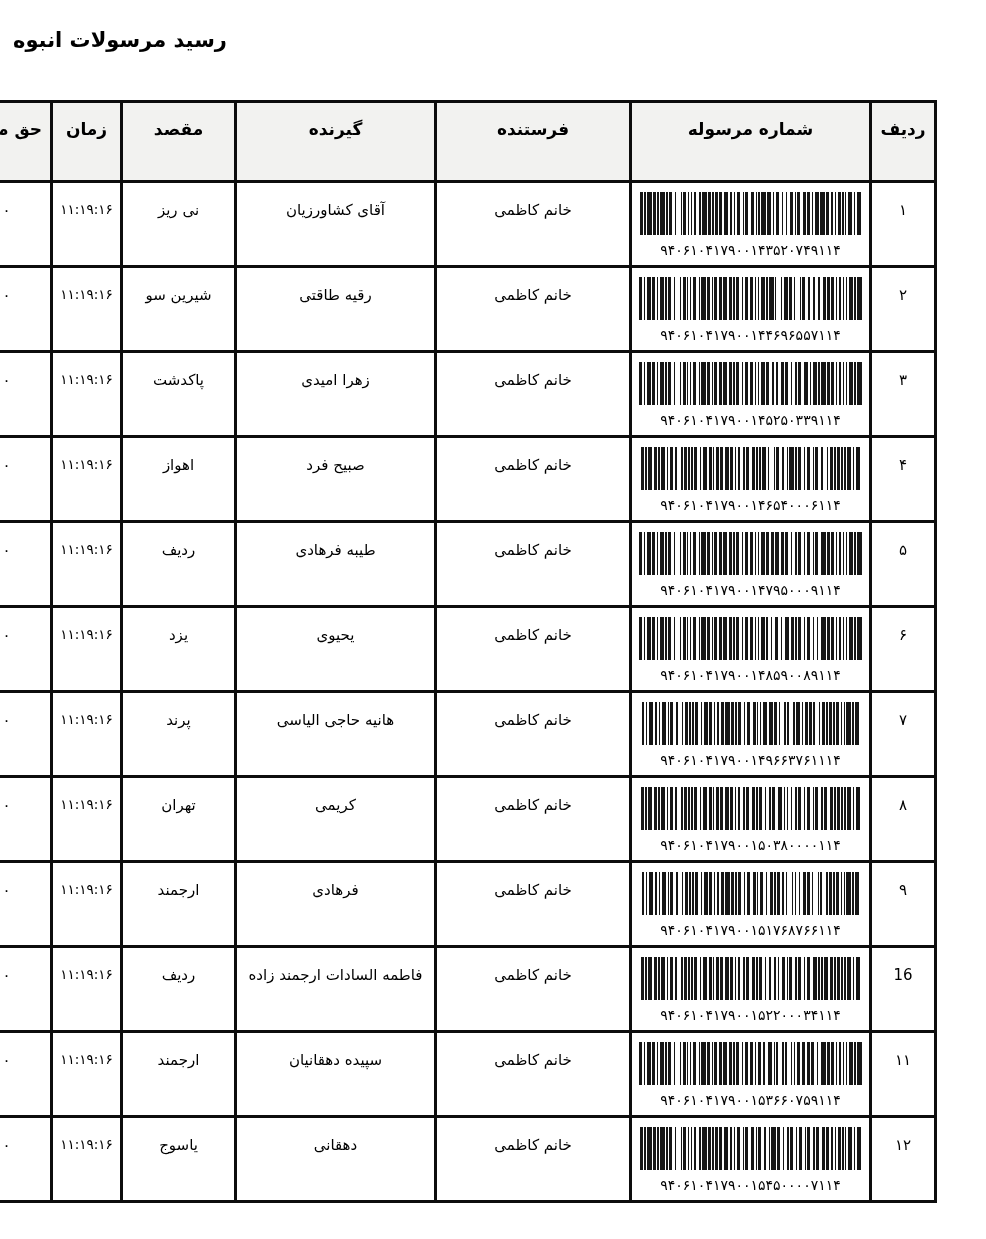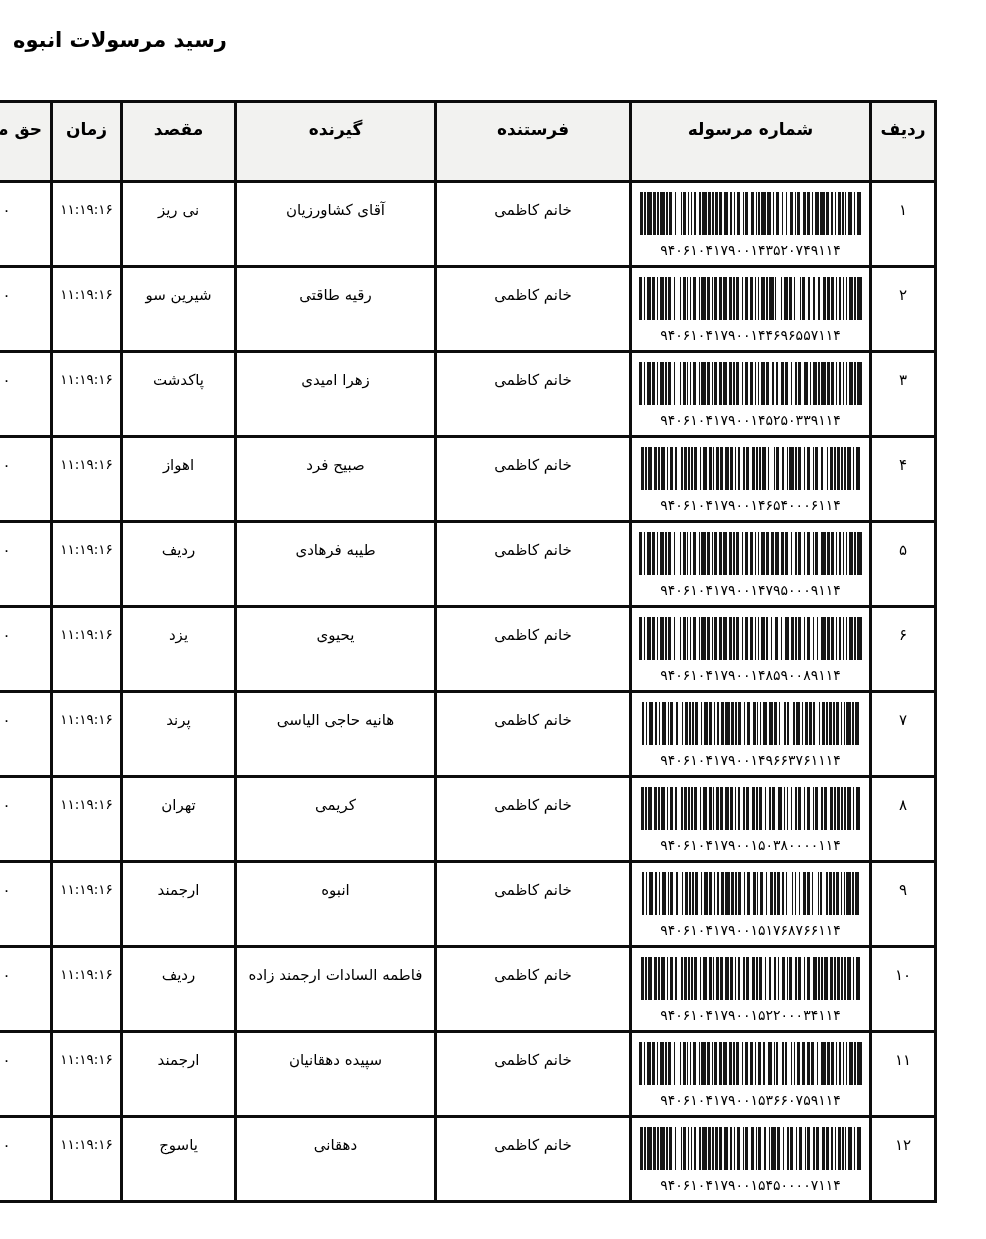--- a/index.html
+++ b/index.html
@@ -673,27 +673,27 @@
               <span style="width: 2.9px; margin-right: 1.45px;"></span>
               <span style="width: 1.45px; margin-right: 1.45px;"></span>
               <span style="width: 1.45px; margin-right: 1.45px;"></span>
               <span style="width: 4.35px; margin-right: 1.45px;"></span>
               <span style="width: 1.45px; margin-right: 1.45px;"></span>
               <span style="width: 4.35px; margin-right: 0px;"></span>
             </div>
             <div class="track-num">۹۴۰۶۱۰۴۱۷۹۰۰۱۵۱۷۶۸۷۶۶۱۱۴</div>
           </td>
           <td class="c-sender">خانم کاظمی</td>
-          <td class="c-recv">انبوه</td>
+          <td class="c-recv">فرهادی</td>
           <td class="c-dest">ارجمند</td>
           <td class="c-time">۱۱:۱۹:۱۶</td>
           <td class="c-fee">۰</td>
         </tr>
         <tr>
-          <td class="c-row">۱۰</td>
+          <td class="c-row">16</td>
           <td class="c-track">
             <div class="barcode">
               <span style="width: 2.9px; margin-right: 1.45px;"></span>
               <span style="width: 1.45px; margin-right: 1.45px;"></span>
               <span style="width: 4.35px; margin-right: 1.45px;"></span>
               <span style="width: 2.9px; margin-right: 1.45px;"></span>
               <span style="width: 1.45px; margin-right: 1.45px;"></span>
               <span style="width: 4.35px; margin-right: 1.45px;"></span>
               <span style="width: 1.45px; margin-right: 1.45px;"></span>
               <span style="width: 2.9px; margin-right: 2.9px;"></span>

